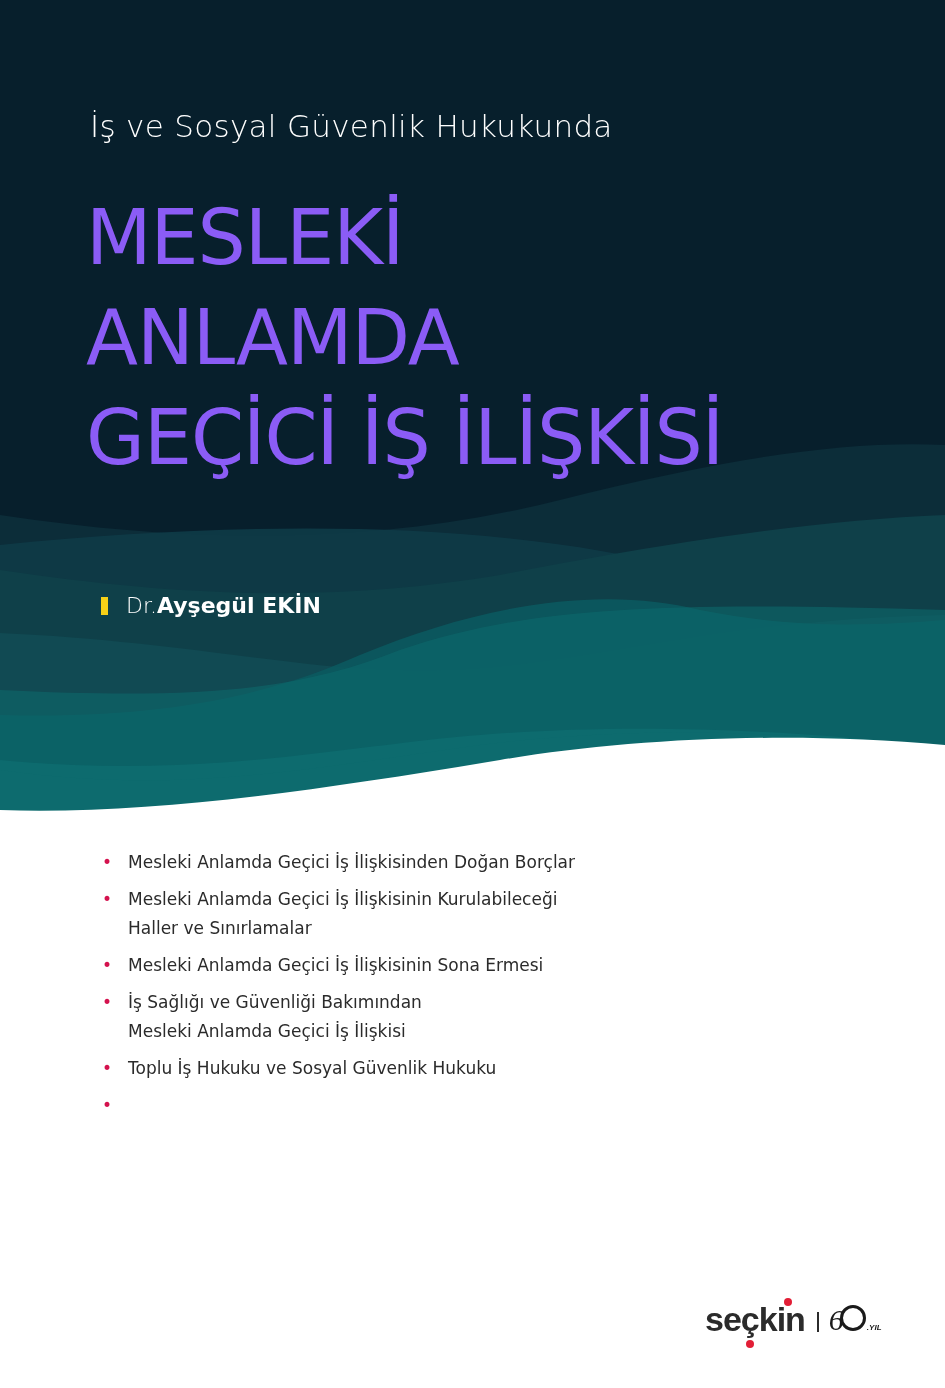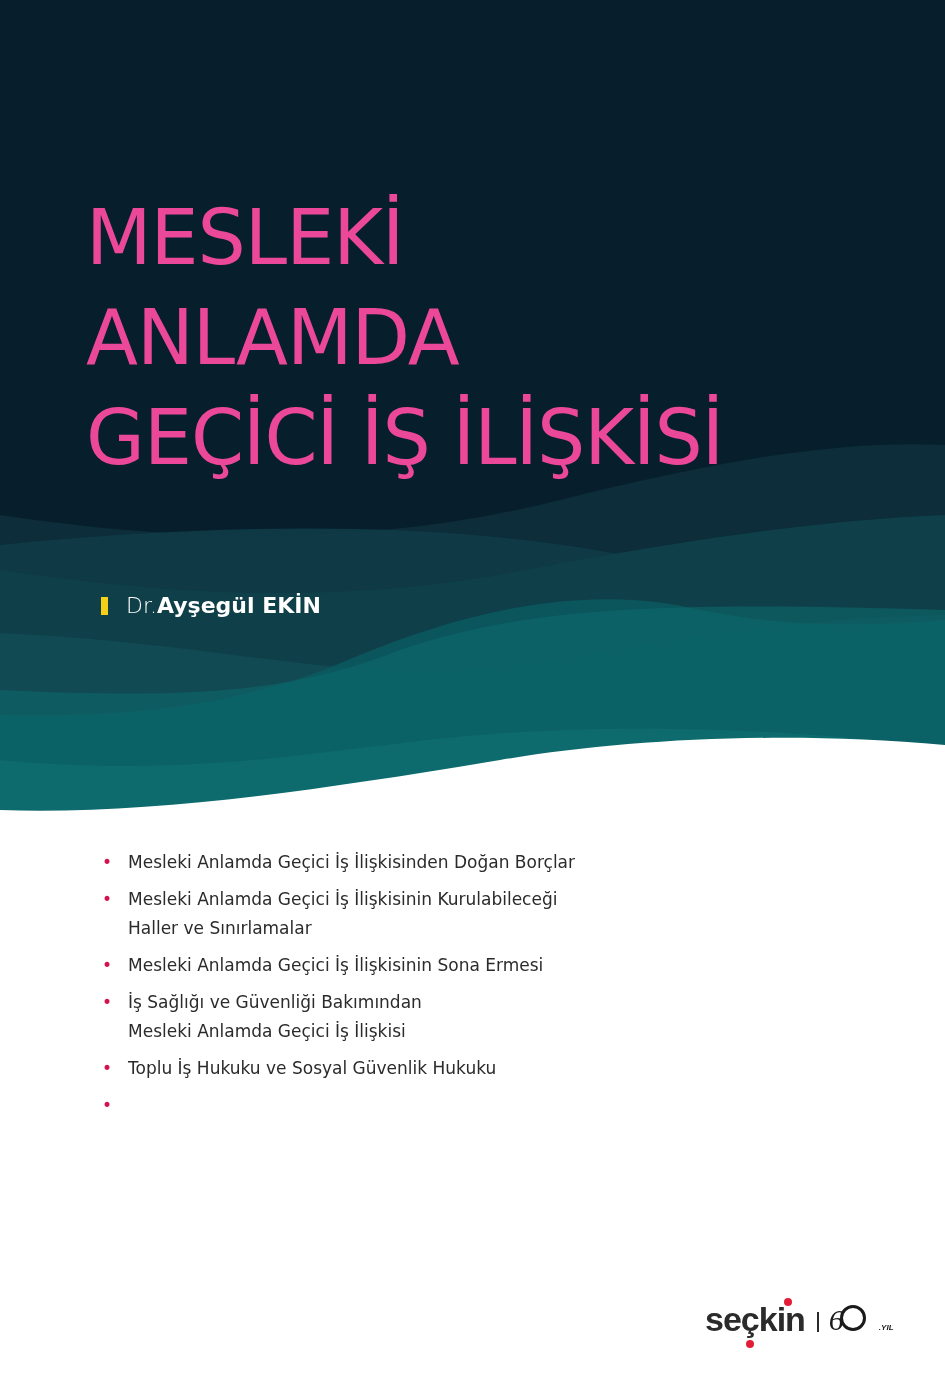--- a/index.html
+++ b/index.html
@@ -1,54 +1,55 @@
 <!DOCTYPE html>
 <html><head>
   <meta charset="utf-8">
   <style>
     html, body { margin: 0; padding: 0; }
     body { width: 945px; height: 1388px; position: relative; overflow: hidden; background: #ffffff; font-family: "DejaVu Sans", sans-serif; }
     .cover-top { position: absolute; left: 0; top: 0; width: 945px; height: 900px; }
     .waves { position: absolute; left: 0; top: 0; width: 945px; height: 900px; }
     .subtitle { position: absolute; left: 90px; top: 108px; color: #ffffff; font-size: 31px; font-weight: 300; letter-spacing: 0.3px; white-space: nowrap; }
-    .title { position: absolute; left: 86px; top: 188px; color: #ec4899; font-size: 76px; line-height: 100px; font-weight: 400; letter-spacing: -1px; }
+    .title { position: absolute; left: 86px; top: 188px; color: #8b5cf6; font-size: 76px; line-height: 100px; font-weight: 400; letter-spacing: -1px; }
     .title div { white-space: nowrap; }
     .author { position: absolute; left: 101px; top: 593px; display: flex; align-items: center; color: #ffffff; font-size: 22px; white-space: nowrap; }
     .author-bar { width: 7px; height: 18px; background: #f7d117; margin-right: 18px; }
     .author-prefix { font-weight: 300; }
     .author-name { font-weight: 700; }
     .topics { position: absolute; left: 100px; top: 848px; margin: 0; padding: 0; list-style: none; }
     .topic { position: relative; padding-left: 28px; margin-bottom: 8px; color: #2b2b2b; font-size: 17px; line-height: 29px; }
     .topic-bullet { position: absolute; left: 2px; top: 0; color: #d4124e; font-size: 17px; }
     .topic-line { display: block; white-space: nowrap; }
     .publisher { position: absolute; left: 705px; top: 1300px; display: flex; align-items: center; }
     .pub-name { font-family: "Liberation Sans", sans-serif; font-weight: 700; font-size: 34px; color: #2b2b2b; letter-spacing: -1px; position: relative; }
     .pub-dot { position: absolute; width: 8px; height: 8px; border-radius: 50%; background: #e21e36; }
     .pub-sep { width: 2px; height: 20px; background: #2b2b2b; margin: 4px 10px 0 12px; }
     .pub-anniv { position: relative; font-family: "Liberation Serif", serif; font-style: italic; font-size: 30px; color: #1a1a1a; }
     .pub-anniv-o { display: inline-block; width: 20px; height: 20px; border: 3px solid #1a1a1a; border-radius: 50%; margin-left: -4px; vertical-align: -1px; }
-    .pub-yil { font-family: "Liberation Sans", sans-serif; font-weight: 700; font-size: 8px; color: #1a1a1a; margin-left: 13px; }
+    .pub-yil { font-family: "Liberation Sans", sans-serif; font-weight: 700; font-size: 8px; color: #1a1a1a; margin-left: 1px; }
   </style>
 </head>
 <body>
 
 <div class="cover-top">
   <svg class="waves" viewBox="0 0 945 900" preserveAspectRatio="none">
     <rect x="0" y="0" width="945" height="900" fill="#071f2c"></rect>
     <path d="M0,515 C200,545 380,545 560,500 C720,460 840,440 945,445 L945,900 L0,900 Z" fill="#0c2d39"></path>
     <path d="M0,545 C250,520 500,520 690,570 C800,600 880,615 945,618 L945,900 L0,900 Z" fill="#0e3b47" opacity="0.9"></path>
     <path d="M0,570 C200,600 350,600 500,575 C680,540 820,520 945,515 L945,900 L0,900 Z" fill="#0f4049"></path>
     <path d="M0,633 C160,640 280,665 380,670 C560,680 680,620 945,615 L945,900 L0,900 Z" fill="#114a53"></path>
     <path d="M0,715 C180,720 280,690 360,655 C480,605 600,585 700,610 C800,630 880,625 945,620 L945,900 L0,900 Z" fill="#0b5a60" opacity="0.85"></path>
     <path d="M0,690 C200,700 300,690 400,650 C520,610 640,600 945,610 L945,900 L0,900 Z" fill="#0d6b6e" opacity="0.55"></path>
     <path d="M0,760 C200,780 350,745 480,735 C600,725 760,725 945,748 L945,900 L0,900 Z" fill="#0d6b6e"></path>
     <path d="M0,770 C180,795 300,770 480,745 C620,728 760,728 945,748 L945,900 L0,900 Z" fill="#0d6b6e"></path>
     <path d="M0,810 C150,815 320,790 500,760 C620,740 780,730 945,745 L945,900 L0,900 Z" fill="#ffffff"></path>
   </svg>
 
+  <div class="subtitle">İş ve Sosyal Güvenlik Hukukunda</div>
 
   <div class="title">
     <div>MESLEKİ</div>
     <div>ANLAMDA</div>
     <div>GEÇİCİ İŞ İLİŞKİSİ</div>
   </div>
 
   <div class="author">
     <span class="author-bar"></span>
     <span class="author-prefix">Dr.</span>

